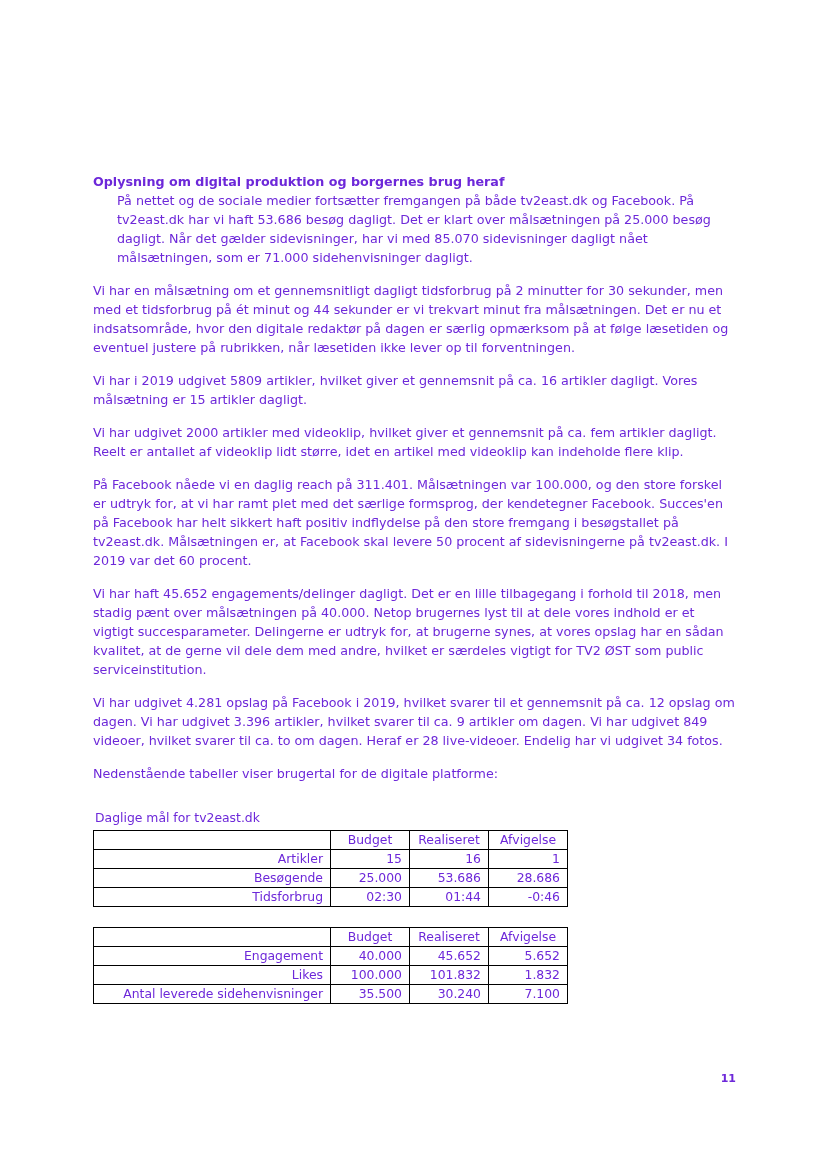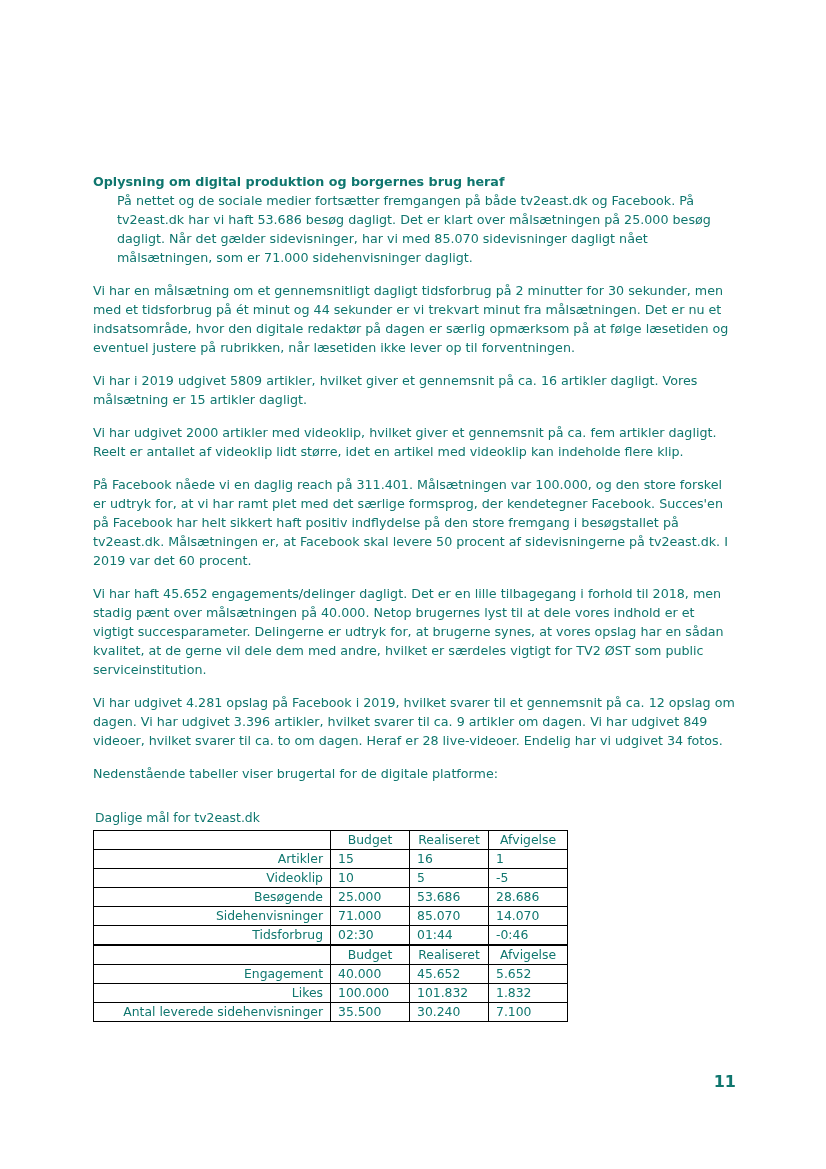--- a/index.html
+++ b/index.html
@@ -4,42 +4,42 @@
 <style>
   * { margin: 0; padding: 0; box-sizing: border-box; }
   html, body { background: #ffffff; }
   .page {
     position: relative;
     width: 826px;
     height: 1169px;
     background: #ffffff;
     font-family: "DejaVu Sans", "Liberation Sans", sans-serif;
     font-size: 12.7px;
-    color: #0f766e;
+    color: #6d28d9;
     overflow: hidden;
   }
   .content {
     position: absolute;
     left: 93px;
     top: 172px;
     width: 644px;
   }
   .heading {
     font-size: 12.7px;
     font-weight: bold;
     line-height: 19px;
   }
   .para {
     line-height: 19px;
     margin: 0 0 14px 0;
     text-align: left;
   }
   .para.first { margin-top: 0; margin-left: 24px; }
   .tables-intro { margin-bottom: 26px; }
-  .table-section { }
+  .table-section { margin-bottom: 20px; }
   .table-caption {
     font-size: 12.4px;
     line-height: 17px;
     margin-bottom: 4px;
     padding-left: 2px;
   }
   table.data-table {
     border-collapse: collapse;
     width: 474px;
     font-size: 12.4px;
@@ -61,27 +61,27 @@
   table.data-table th.col-label,
   table.data-table td.col-label {
     width: 237px;
     text-align: right;
   }
   table.data-table th.col-num,
   table.data-table td.col-num {
     width: 79px;
   }
   table.data-table td.col-num {
-    text-align: left;
+    text-align: right;
   }
   .page-number {
     position: absolute;
     top: 1072px;
     right: 90px;
-    font-size: 16px;
+    font-size: 11px;
     font-weight: bold;
   }
 </style>
 </head>
 <body>
 
 <div class="page">
   <div class="content">
 
     <div class="heading">Oplysning om digital produktion og borgernes brug heraf</div>
@@ -108,36 +108,24 @@
             </tr>
           </thead>
           <tbody>
             <tr>
               <td class="col-label">Artikler</td>
               <td class="col-num">15</td>
               <td class="col-num">16</td>
               <td class="col-num">1</td>
             </tr>
             <tr>
-              <td class="col-label">Videoklip</td>
-              <td class="col-num">10</td>
-              <td class="col-num">5</td>
-              <td class="col-num">-5</td>
-            </tr>
-            <tr>
               <td class="col-label">Besøgende</td>
               <td class="col-num">25.000</td>
               <td class="col-num">53.686</td>
               <td class="col-num">28.686</td>
-            </tr>
-            <tr>
-              <td class="col-label">Sidehenvisninger</td>
-              <td class="col-num">71.000</td>
-              <td class="col-num">85.070</td>
-              <td class="col-num">14.070</td>
             </tr>
             <tr>
               <td class="col-label">Tidsforbrug</td>
               <td class="col-num">02:30</td>
               <td class="col-num">01:44</td>
               <td class="col-num">-0:46</td>
             </tr>
           </tbody>
         </table>
     </div>

